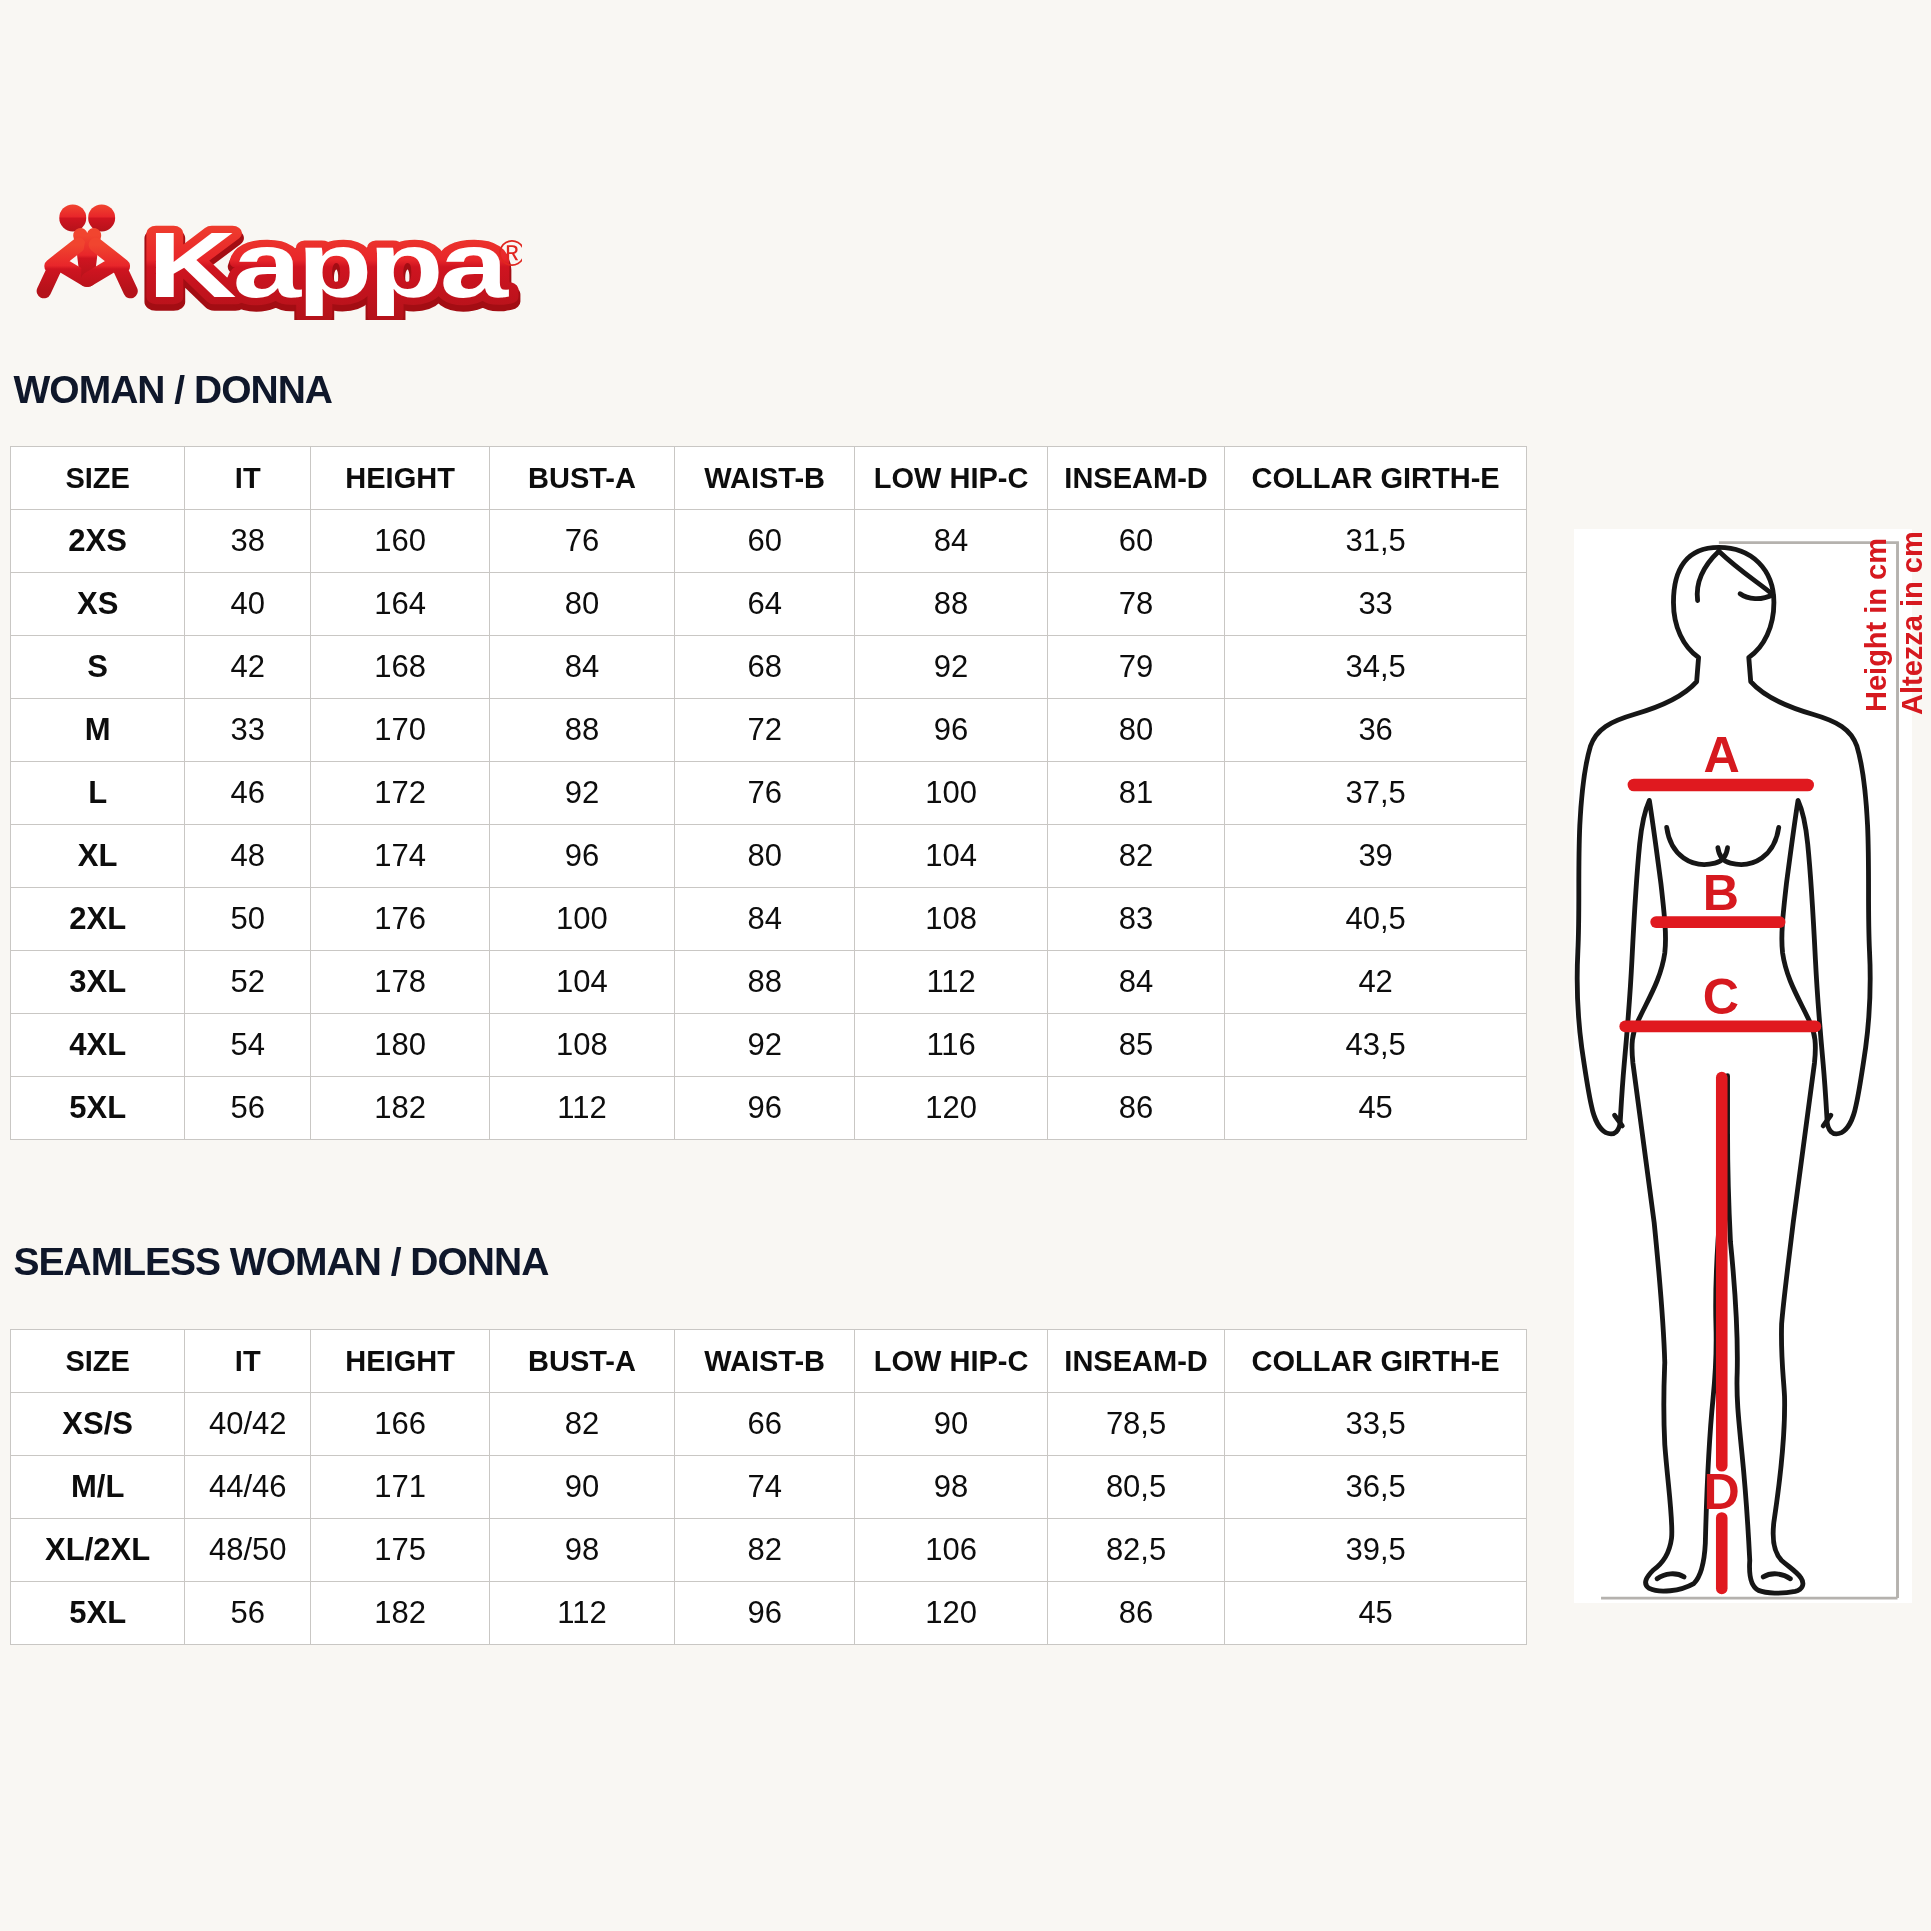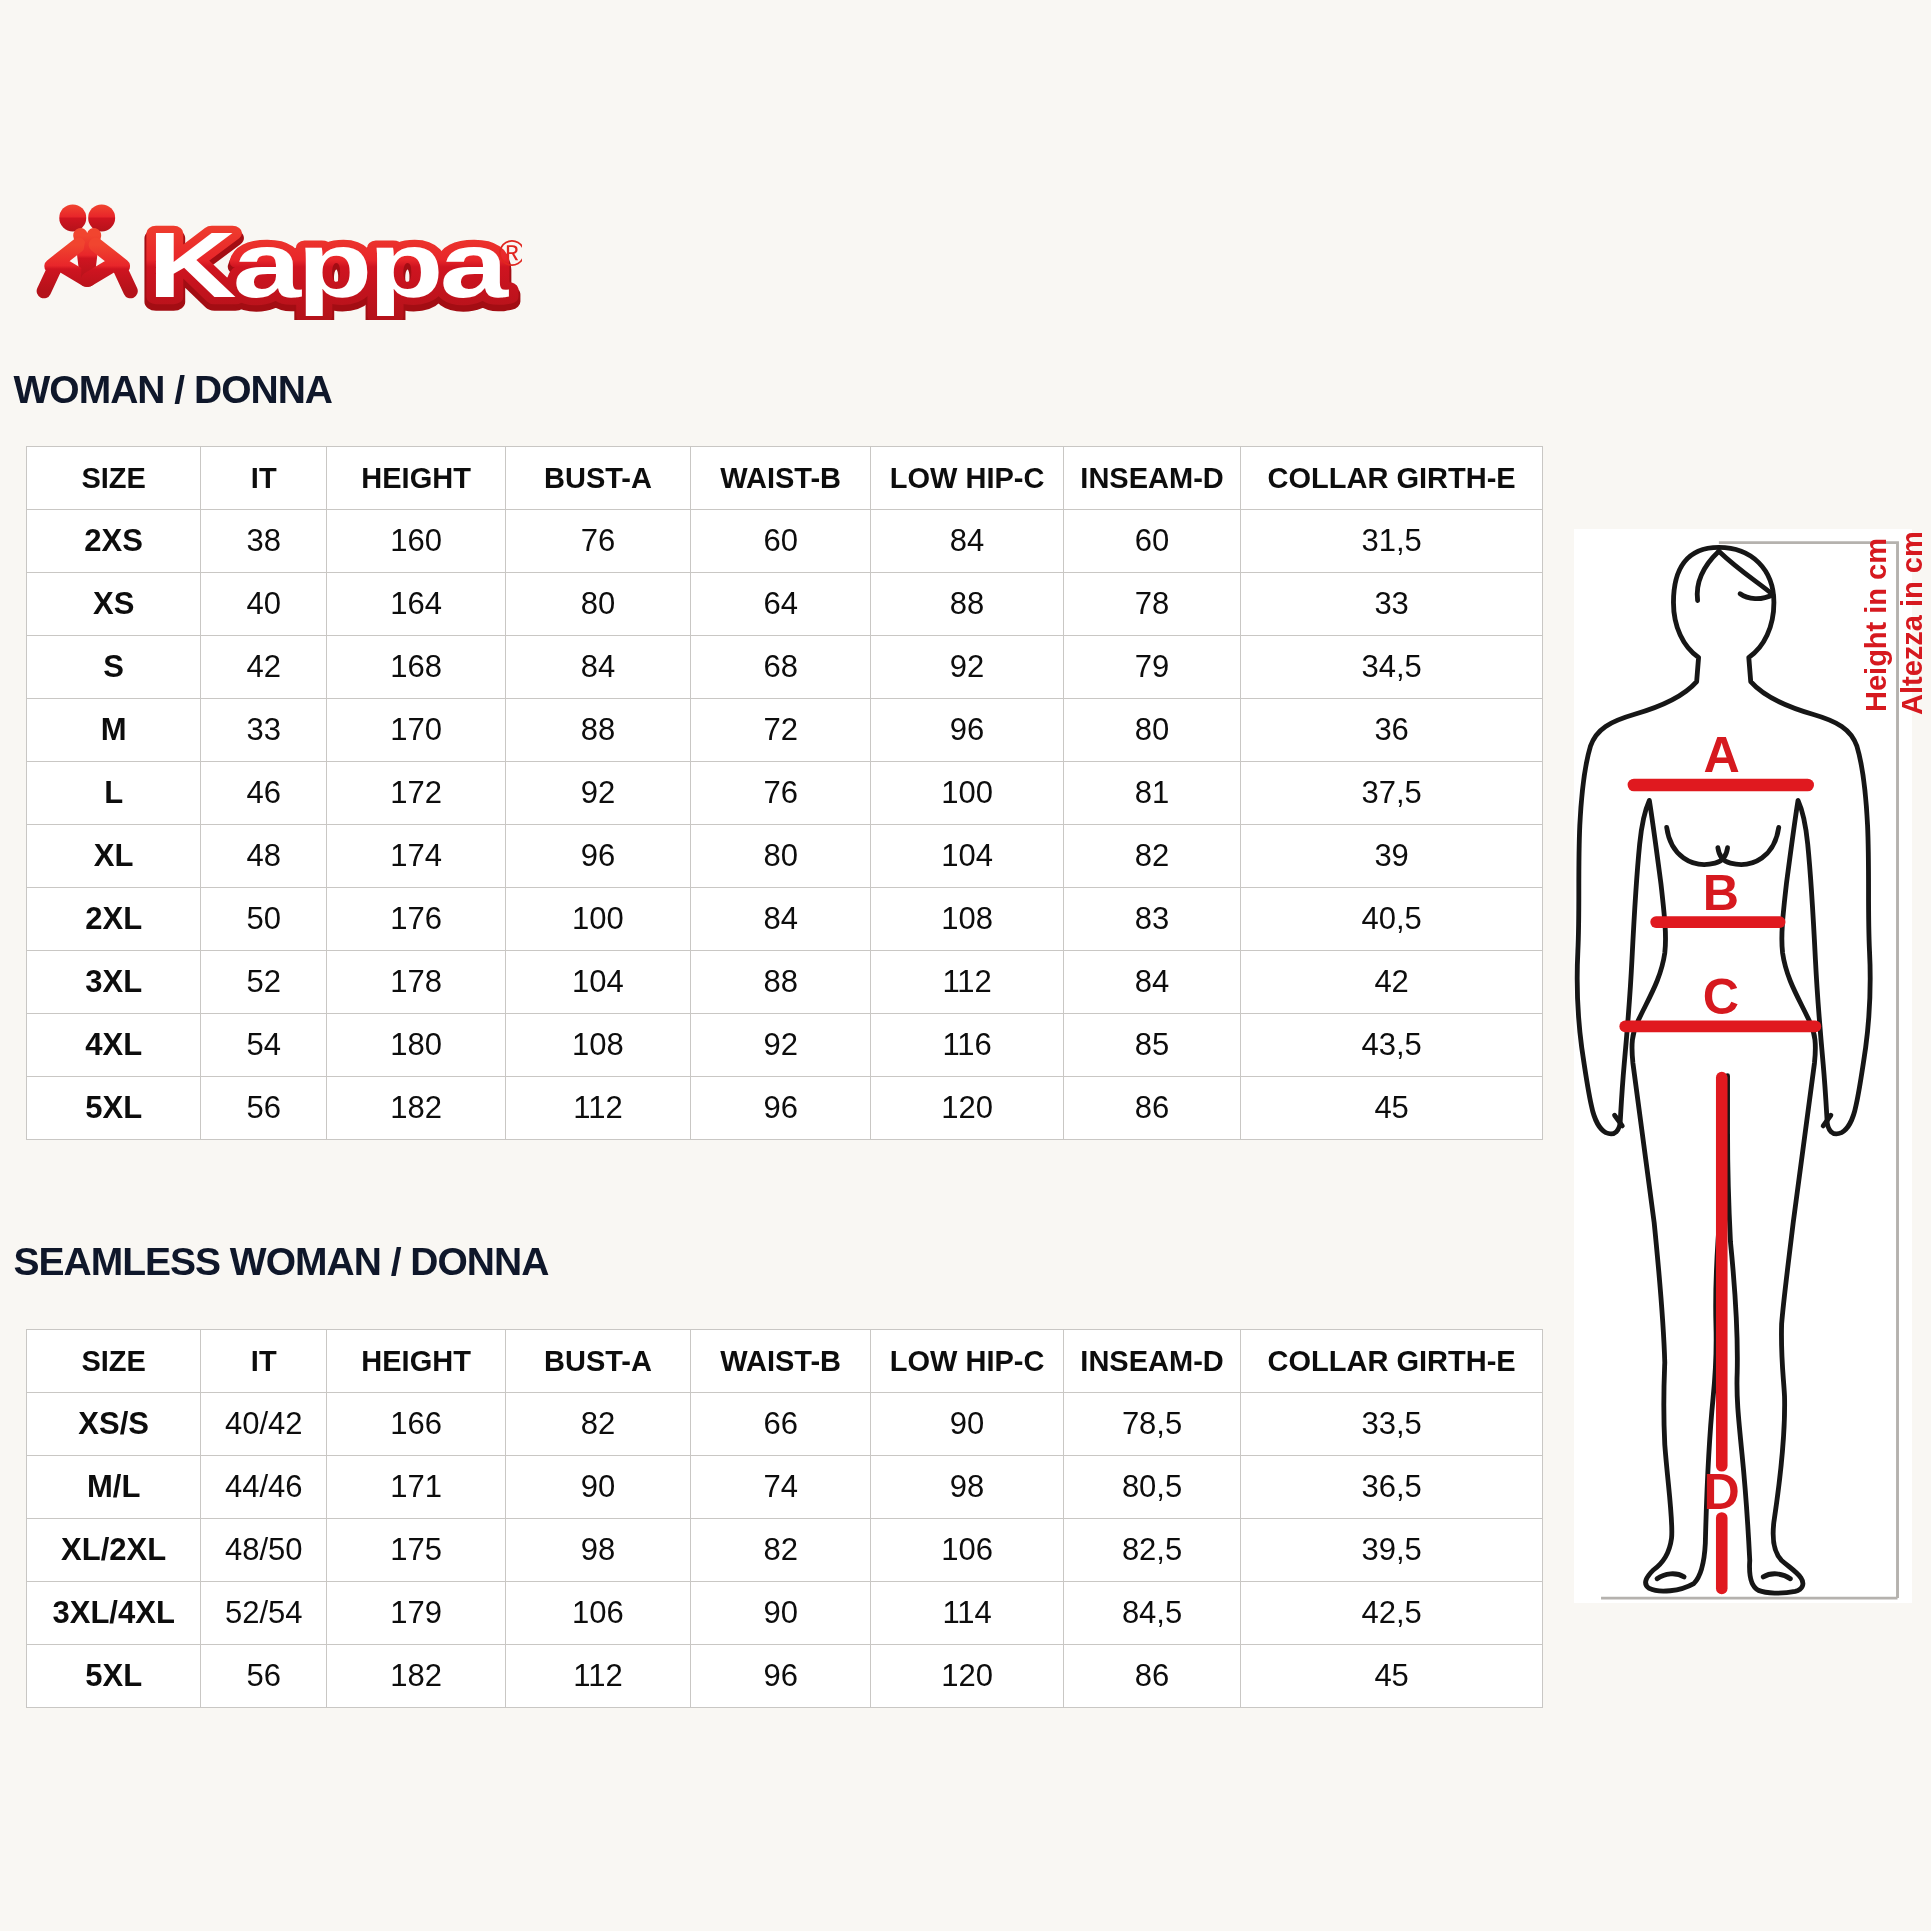--- a/index.html
+++ b/index.html
@@ -7,21 +7,21 @@
     width:1931px;height:1931px;position:relative;overflow:hidden;
     background:#f9f7f3;color:#0d0d0d;
     font-family:"Liberation Sans", sans-serif;
   }
   .section-heading{
     position:absolute;left:13.5px;
     font-size:39px;font-weight:bold;letter-spacing:-1px;color:#0f172a;
     white-space:nowrap;
   }
   table.size{
-    position:absolute;left:26px;width:1517px;
+    position:absolute;left:10px;width:1517px;
     border-collapse:collapse;table-layout:fixed;background:#8b5cf6;
   }
   table.size th, table.size td{
     border:1.9px solid #c9c7c4;height:62px;padding:0;
     text-align:center;vertical-align:middle;background:#fff;
   }
   table.size th{font-size:29px;font-weight:bold;}
   table.size td{font-size:31px;font-weight:normal;}
   table.size td.size-col{font-weight:bold;}
   .vtext{
@@ -237,30 +237,20 @@
       </tr>
       <tr>
         <td class="size-col">XL/2XL</td>
         <td>48/50</td>
         <td>175</td>
         <td>98</td>
         <td>82</td>
         <td>106</td>
         <td>82,5</td>
         <td>39,5</td>
-      </tr>
-      <tr>
-        <td class="size-col">3XL/4XL</td>
-        <td>52/54</td>
-        <td>179</td>
-        <td>106</td>
-        <td>90</td>
-        <td>114</td>
-        <td>84,5</td>
-        <td>42,5</td>
       </tr>
       <tr>
         <td class="size-col">5XL</td>
         <td>56</td>
         <td>182</td>
         <td>112</td>
         <td>96</td>
         <td>120</td>
         <td>86</td>
         <td>45</td>

